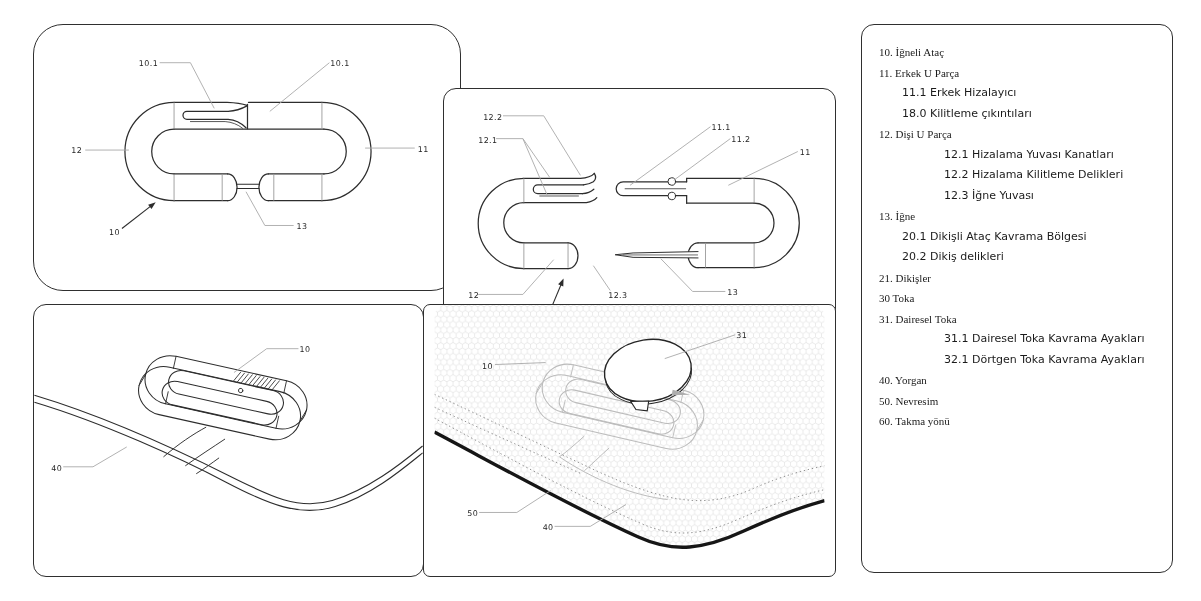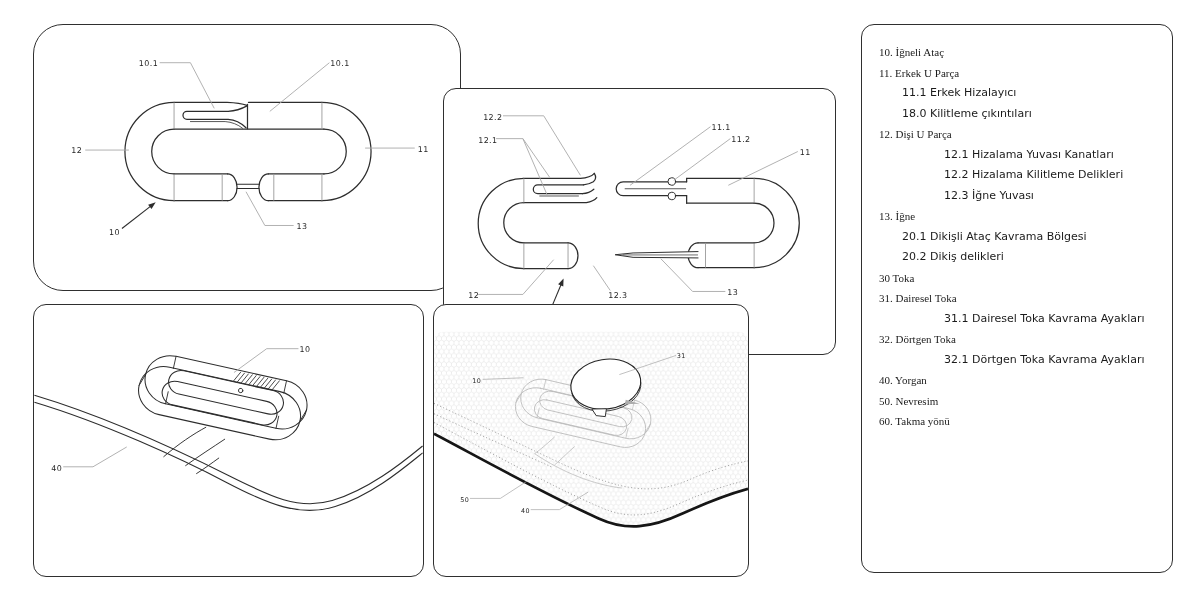--- a/index.html
+++ b/index.html
@@ -12,21 +12,21 @@
   }
   .panel {
     position: absolute;
     background: #ffffff;
     border: 1.4px solid #2f2f2f;
     border-radius: 13px;
   }
   #p1 { left:33px;  top:24px;  width:428px; height:267px;border-radius:30px; }
   #p2 { left:443px; top:40px;  width:393px; height:267px;margin-top:48px; }
   #p3 { left:33px;  top:304px; width:391px; height:273px; }
-  #p4 { left:433px; top:304px; width:316px; height:273px; }
+  #p4 { left:423px; top:304px; width:413px; height:273px;border-radius:7px; }
   #legend { left:861px; top:24px; width:312px; height:549px; padding-top:17px; }
   .panel svg { display:block; width:100%; height:100%; }
   .ref {
     font-family: "DejaVu Sans", sans-serif;
     font-size: 8px;
     letter-spacing: 0.4px;
     fill: #1f1f1f;
   }
   .lg-row {
     font: 11px/20.5px "DejaVu Sans", sans-serif;
@@ -252,22 +252,22 @@
       <div class="lg-row ind0">11. Erkek U Parça</div>
       <div class="lg-row ind1">11.1 Erkek Hizalayıcı</div>
       <div class="lg-row ind1">18.0 Kilitleme çıkıntıları</div>
       <div class="lg-row ind0">12. Dişi U Parça</div>
       <div class="lg-row ind2">12.1 Hizalama Yuvası Kanatları</div>
       <div class="lg-row ind2">12.2 Hizalama Kilitleme Delikleri</div>
       <div class="lg-row ind2">12.3 İğne Yuvası</div>
       <div class="lg-row ind0">13. İğne</div>
       <div class="lg-row ind1">20.1 Dikişli Ataç Kavrama Bölgesi</div>
       <div class="lg-row ind1">20.2 Dikiş delikleri</div>
+      <div class="lg-row ind0">21. Dikişler</div>
       <div class="lg-row ind0">30 Toka</div>
       <div class="lg-row ind0">31. Dairesel Toka</div>
       <div class="lg-row ind2">31.1 Dairesel Toka Kavrama Ayakları</div>
-      <div class="lg-row ind0">32. Dörtgen Toka</div>
       <div class="lg-row ind2">32.1 Dörtgen Toka Kavrama Ayakları</div>
       <div class="lg-row ind0">40. Yorgan</div>
       <div class="lg-row ind0">50. Nevresim</div>
       <div class="lg-row ind0">60. Takma yönü</div>
     </div>
 </div>
 
 </body></html>

